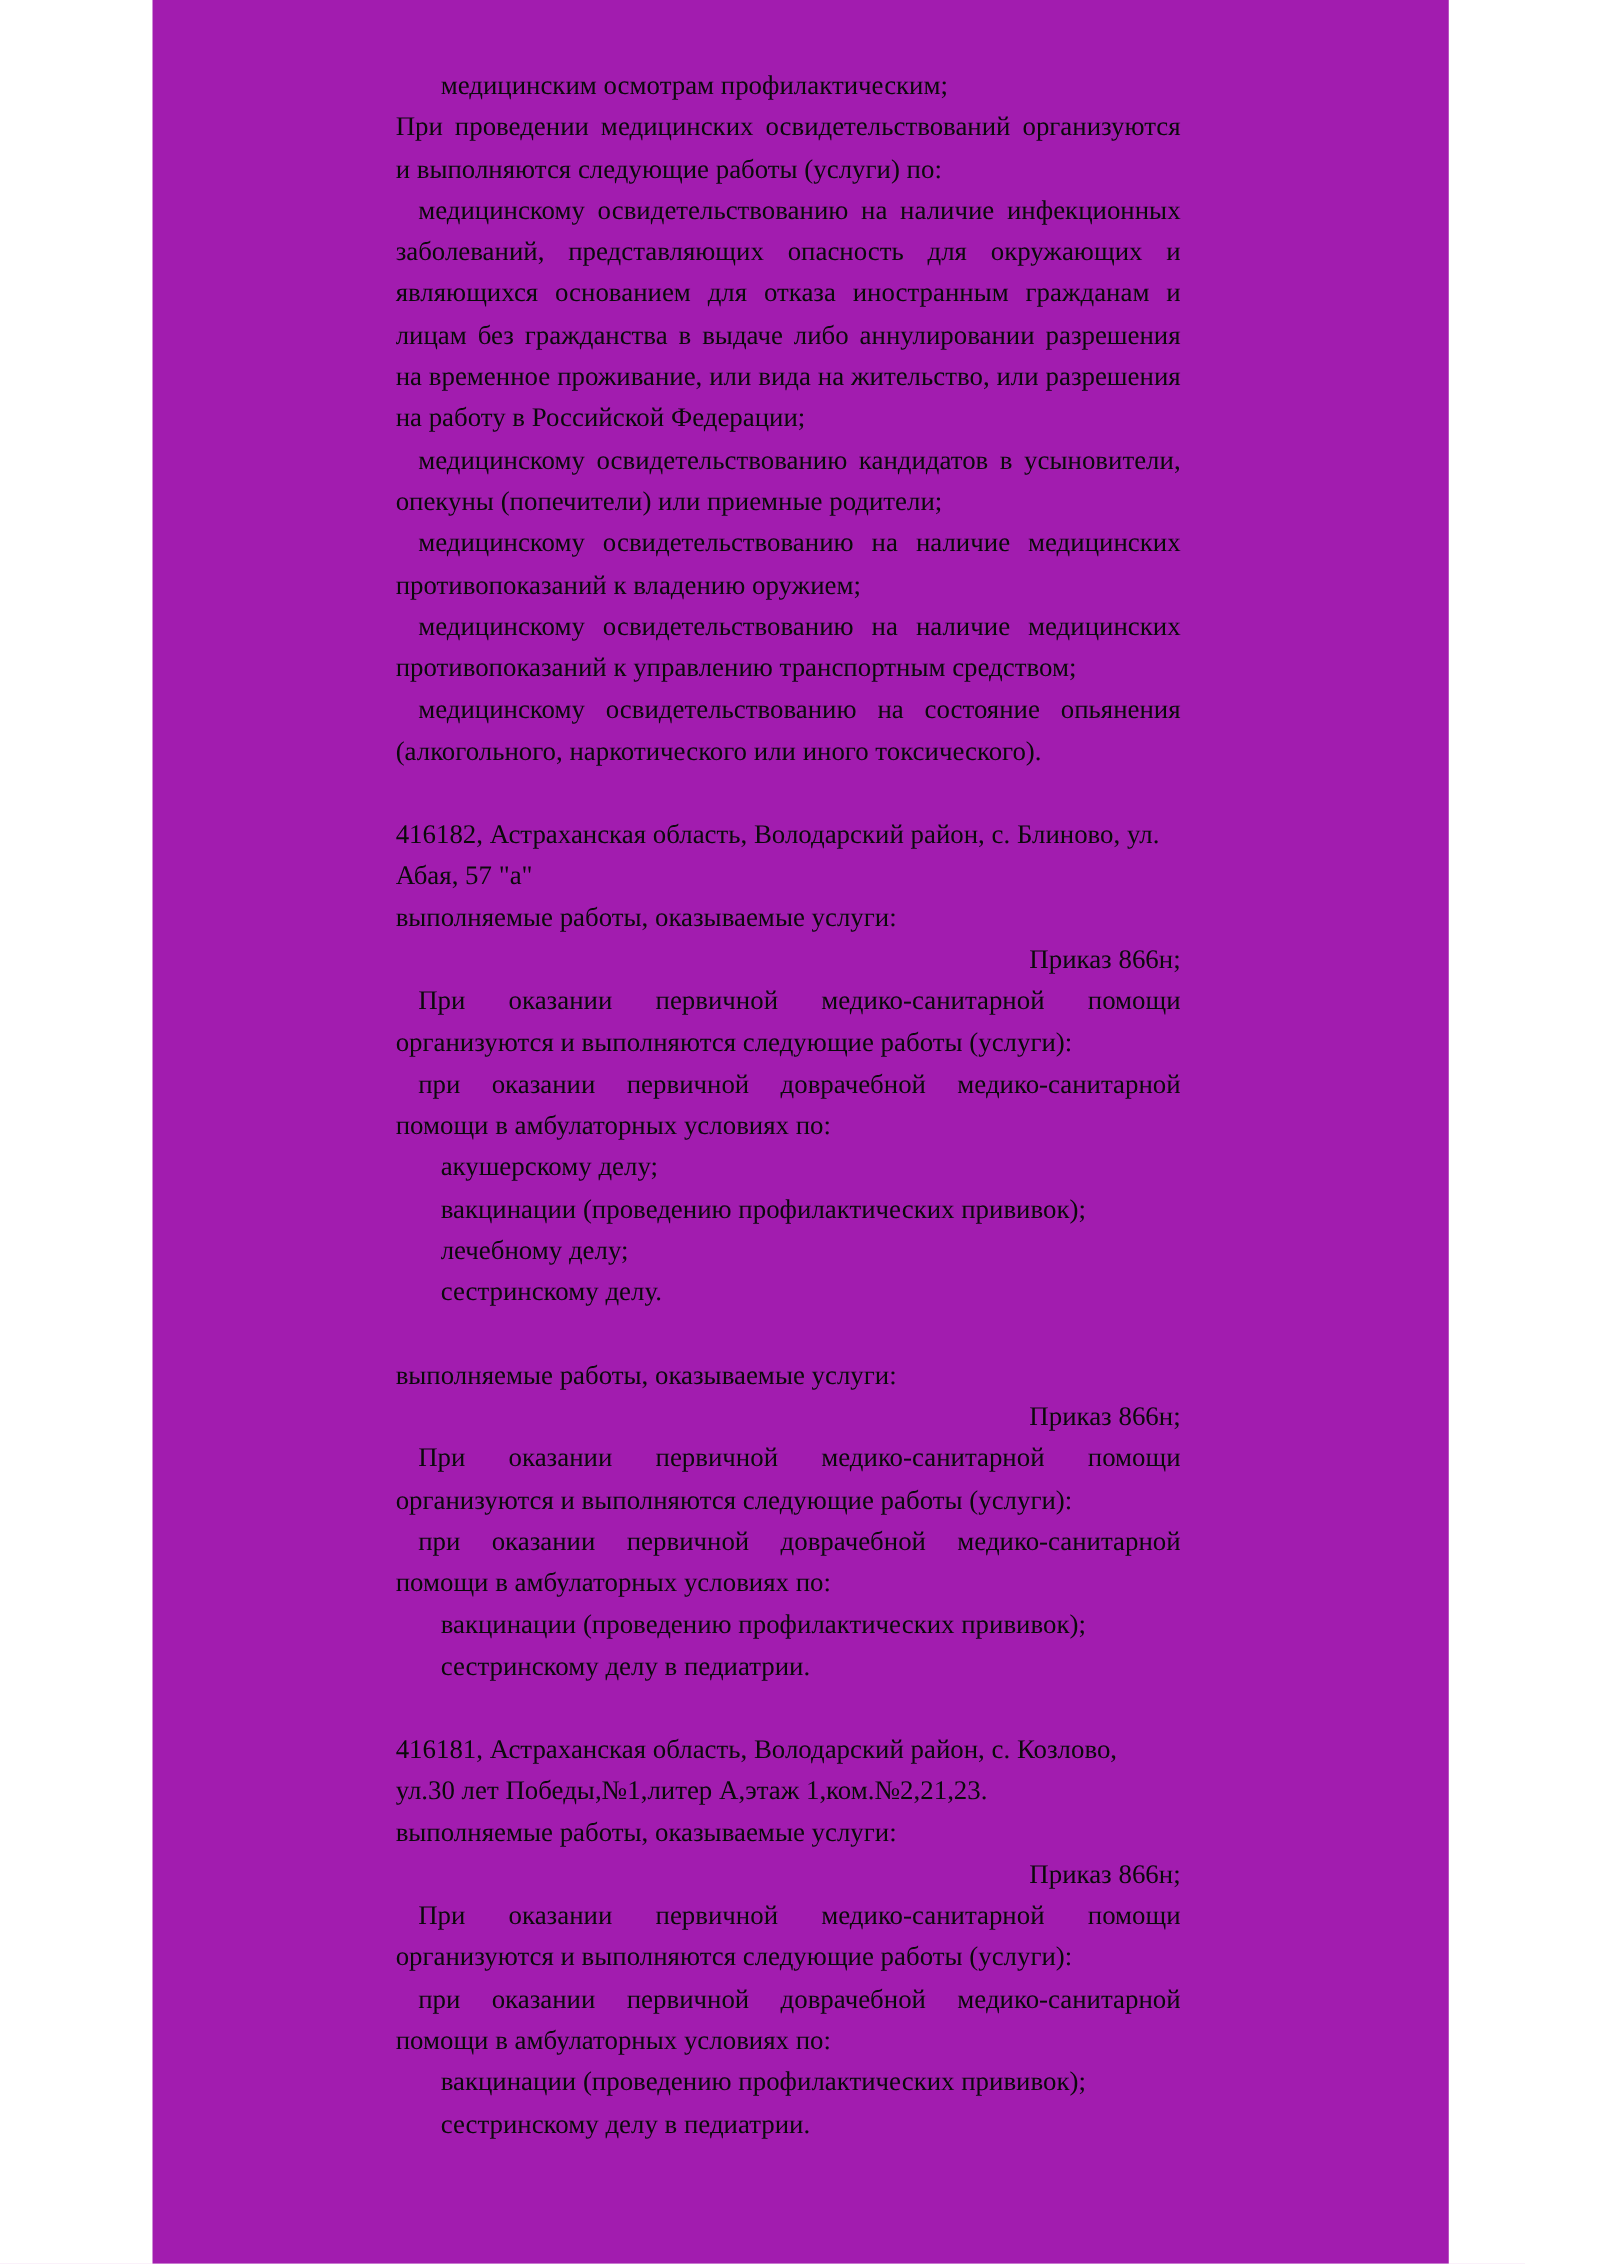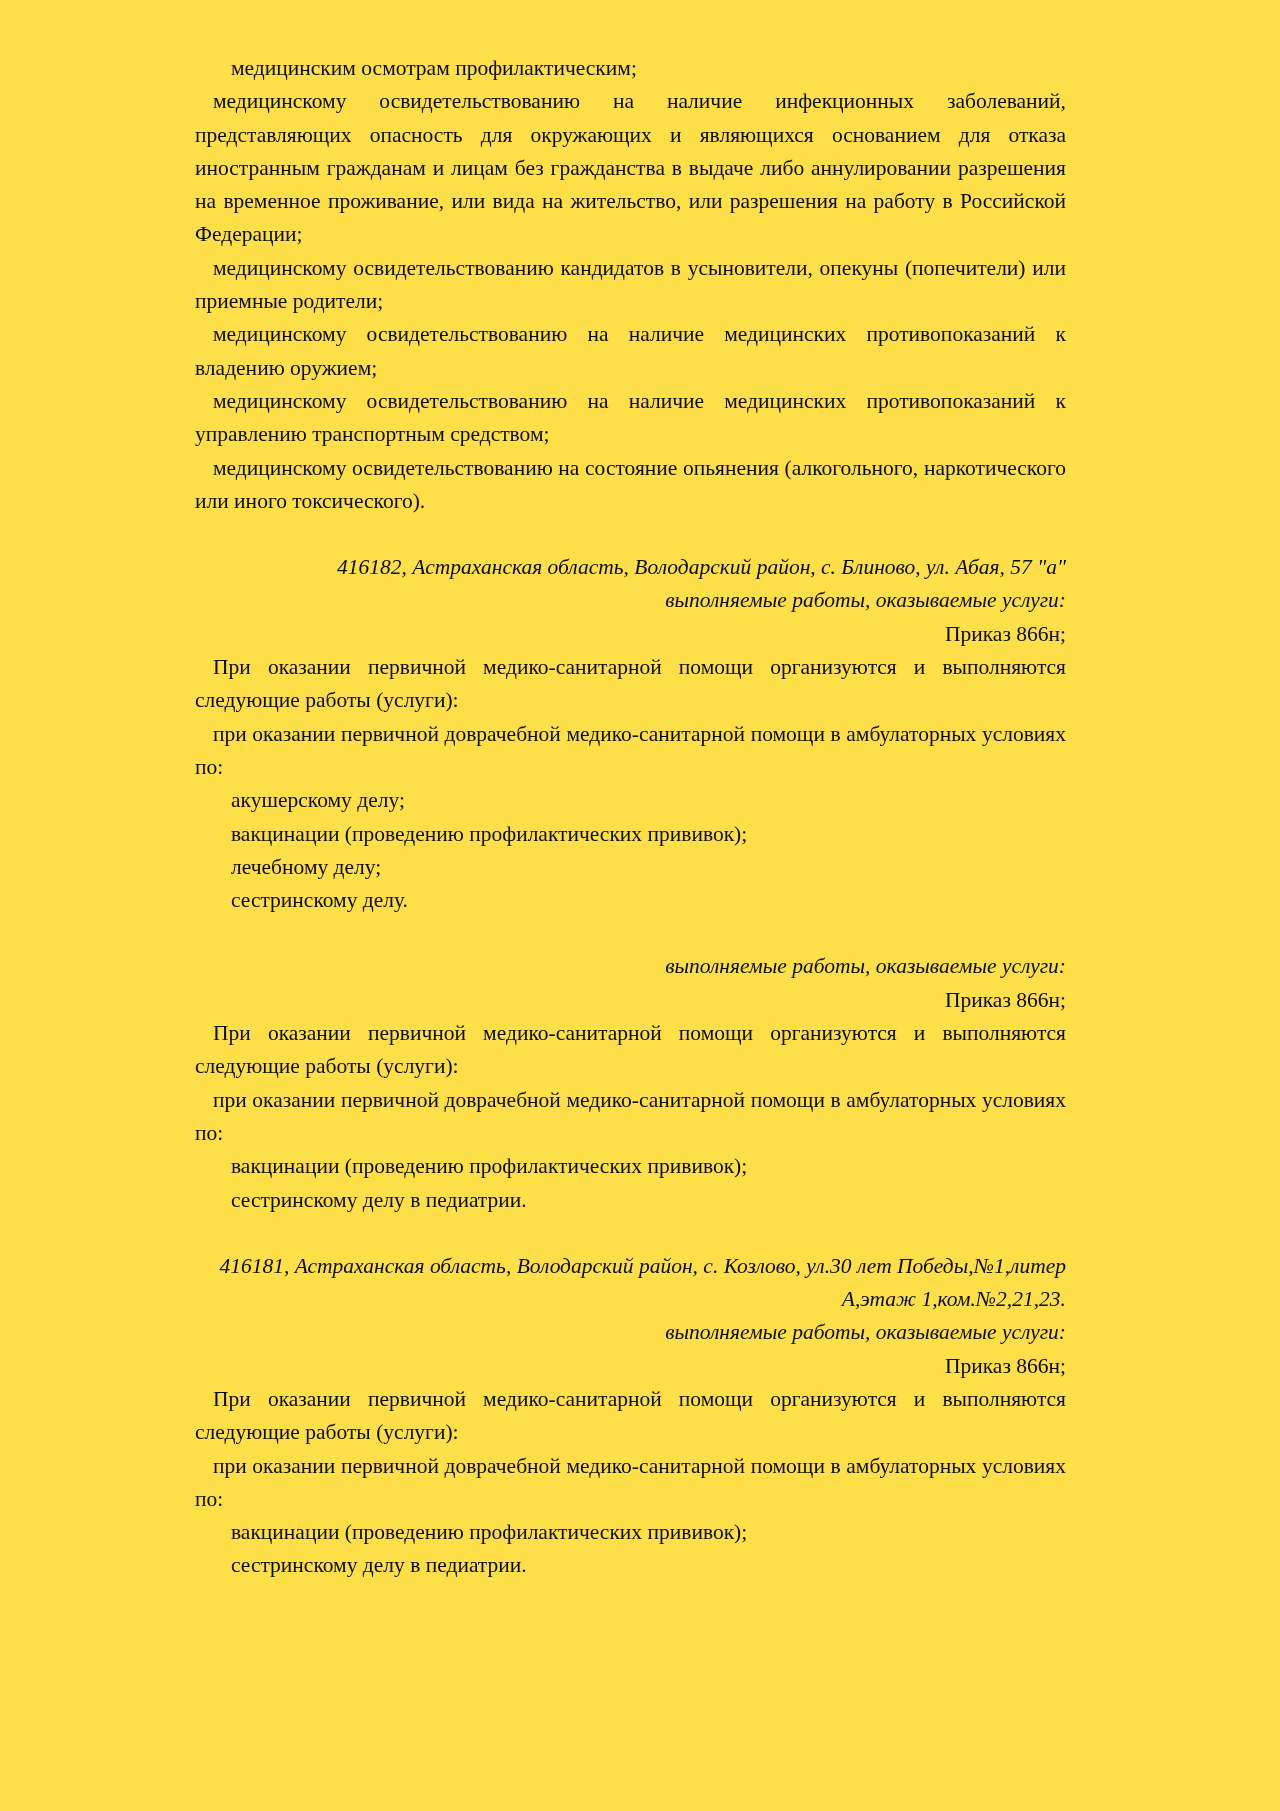--- a/index.html
+++ b/index.html
@@ -7,24 +7,24 @@
     margin: 0;
     padding: 0;
     background: #ffffff;
   }
   body {
     font-family: "Liberation Serif", "DejaVu Serif", serif;
     color: #0a0a0a;
   }
   .page {
     position: relative;
-    width: 1280px;
+    width: 1037px;
     height: 1811px;
     margin: 0 auto;
-    background: #fde047;
+    background: #a21caf;
     box-sizing: border-box;
     padding: 52px 214px 0 195px;
     overflow: hidden;
   }
   .doc-body {
     font-size: 21.5px;
     line-height: 33.3px;
   }
   
   .p {
@@ -37,43 +37,43 @@
     text-indent: 0;
   }
   .p-ind1 {             
     text-indent: 18px;
   }
   .p-ind2 {             
     text-indent: 36px;
     text-align: left;
   }
   .p-left {             
-    text-align: right;
+    text-align: left;
     text-indent: 0;
-    font-style: italic;
   }
   .p-left-ind1 {
     text-align: right;
     text-indent: 18px;
   }
   .spacer-block {
     height: 33px;
   }
   .addr-block {
     margin: 0;
   }
 </style>
 </head>
 <body>
 
 <div class="page">
   <div class="doc-body">
 
     <p class="p p-ind2">медицинским осмотрам профилактическим;</p>
 
+    <p class="p p-flush">При проведении медицинских освидетельствований организуются и выполняются следующие работы (услуги) по:</p>
 
     <p class="p p-ind1">медицинскому освидетельствованию на наличие инфекционных заболеваний, представляющих опасность для окружающих и являющихся основанием для отказа иностранным гражданам и лицам без гражданства в выдаче либо аннулировании разрешения на временное проживание, или вида на жительство, или разрешения на работу в Российской Федерации;</p>
     <p class="p p-ind1">медицинскому освидетельствованию кандидатов в усыновители, опекуны (попечители) или приемные родители;</p>
     <p class="p p-ind1">медицинскому освидетельствованию на наличие медицинских противопоказаний к владению оружием;</p>
     <p class="p p-ind1">медицинскому освидетельствованию на наличие медицинских противопоказаний к управлению транспортным средством;</p>
     <p class="p p-ind1">медицинскому освидетельствованию на состояние опьянения (алкогольного, наркотического или иного токсического).</p>
 
     <div class="spacer-block"></div>
 
     <div class="addr-block">

